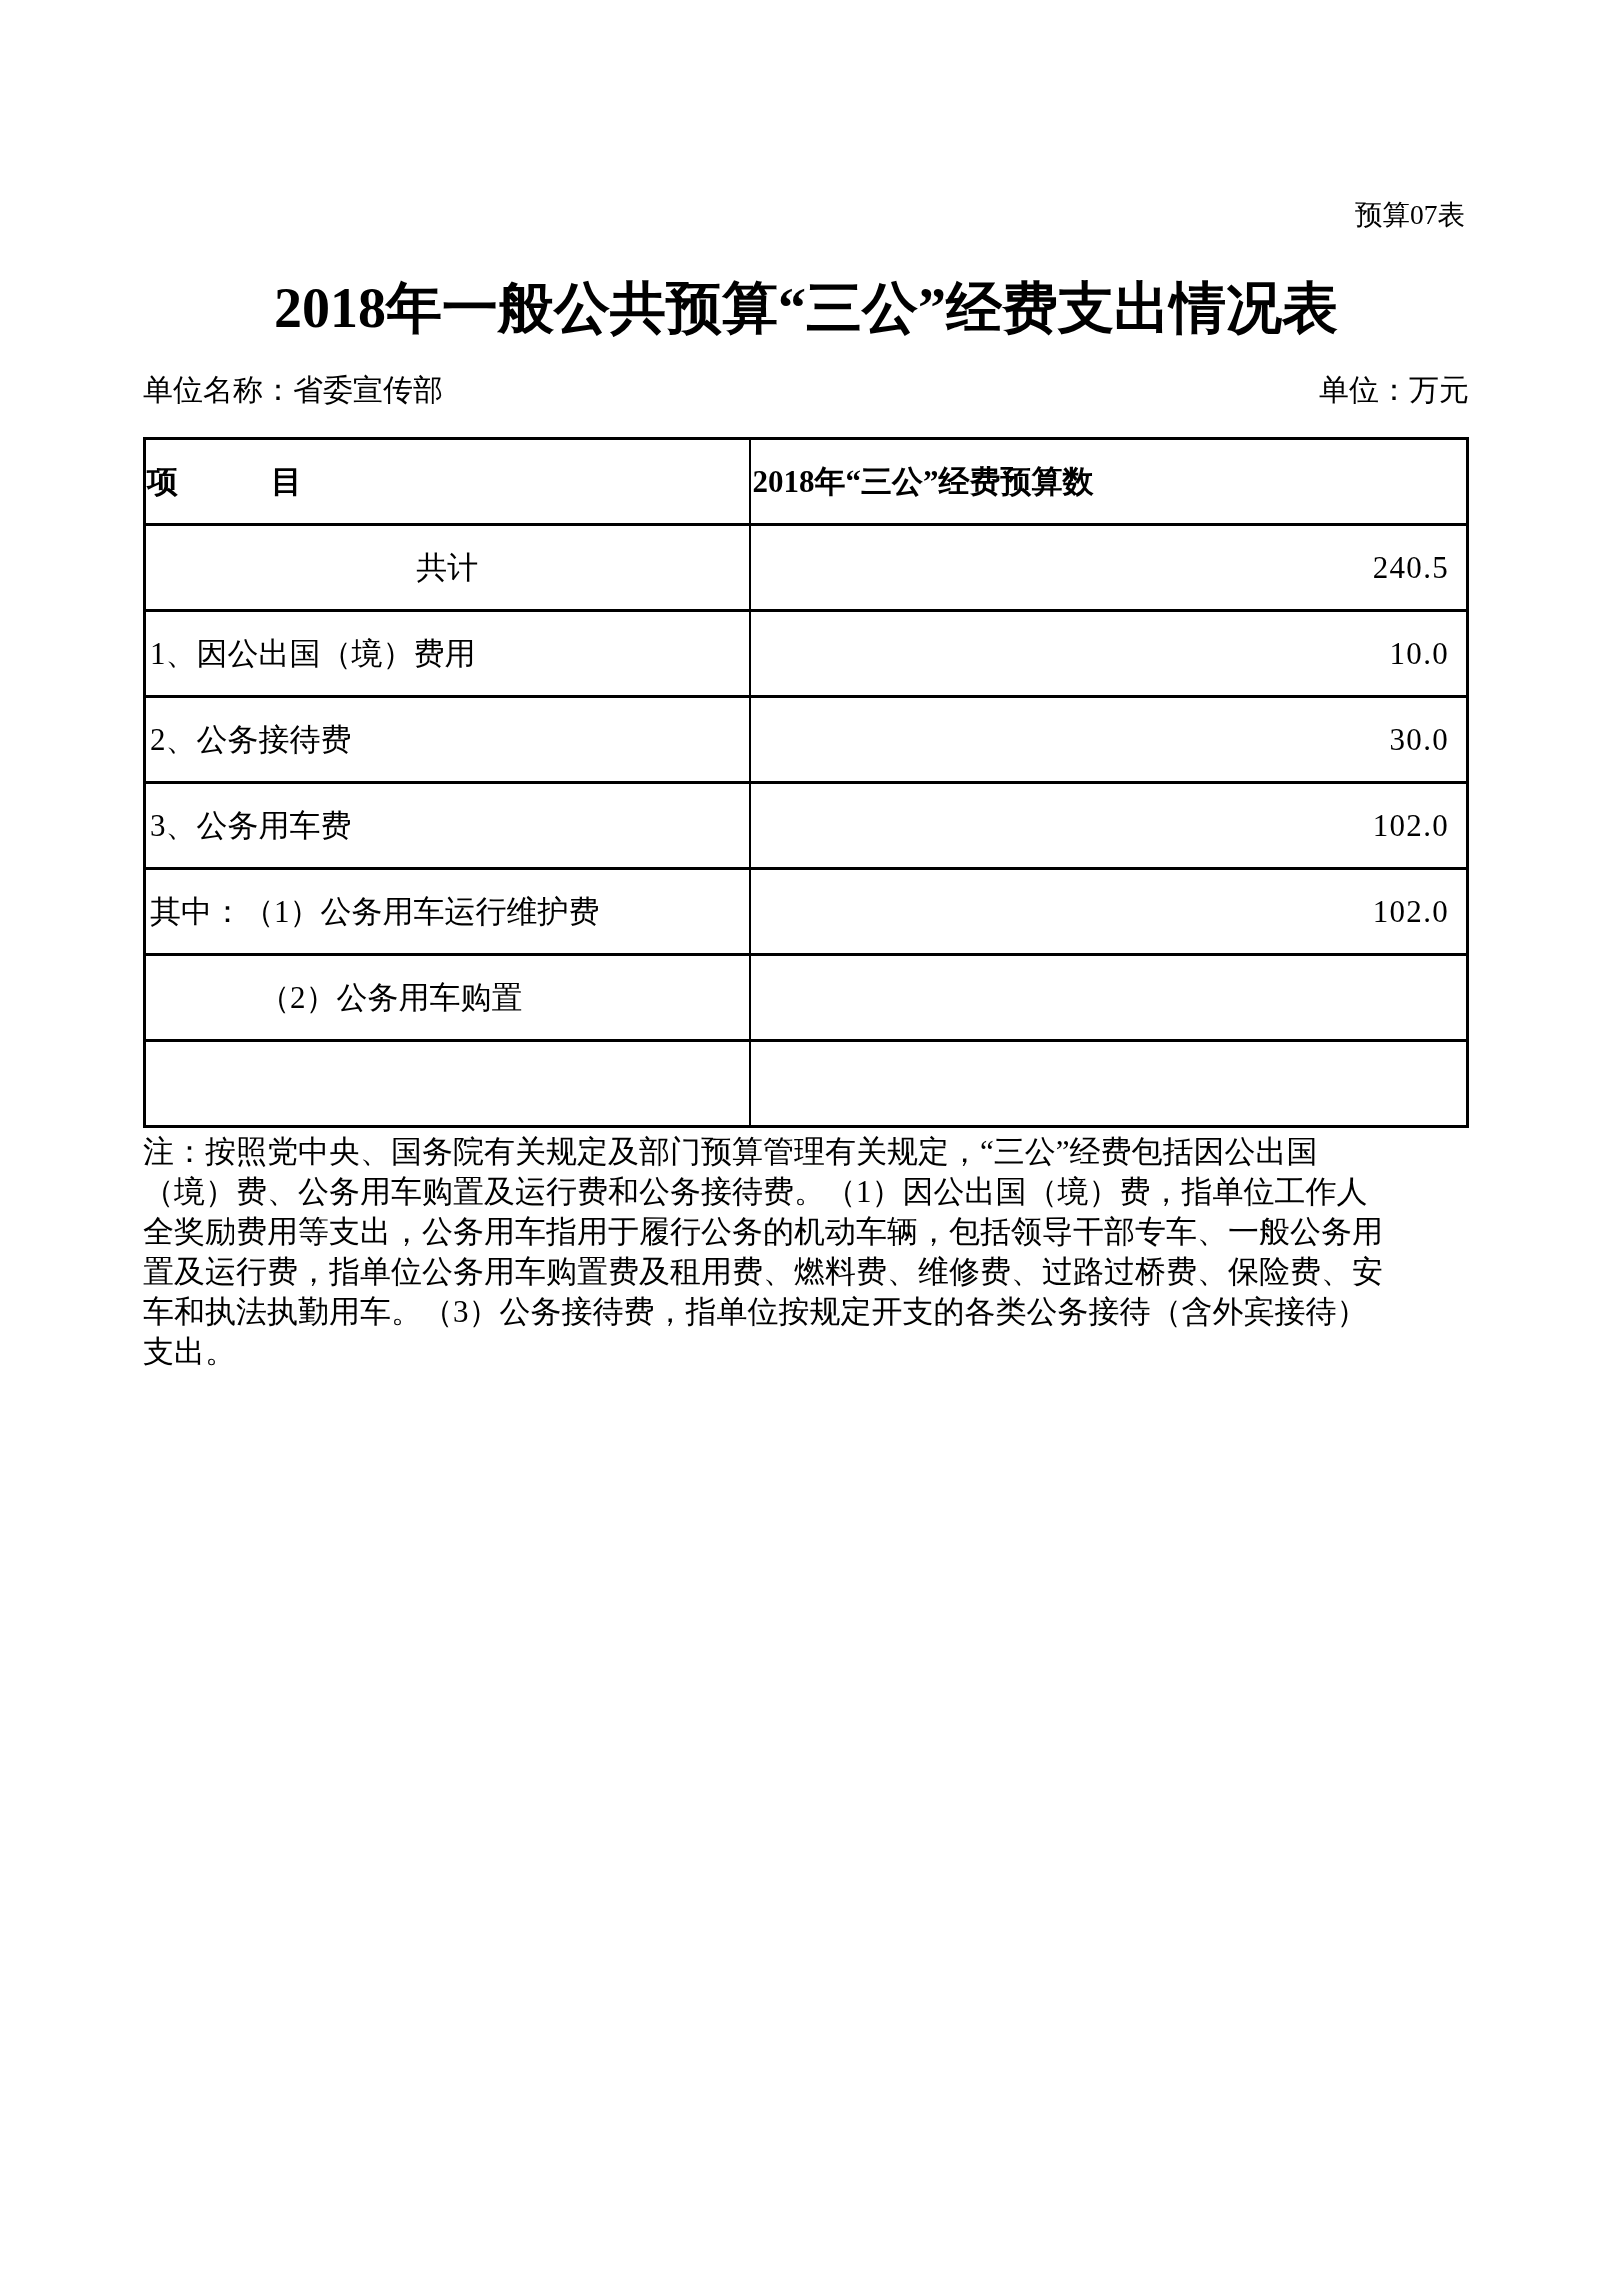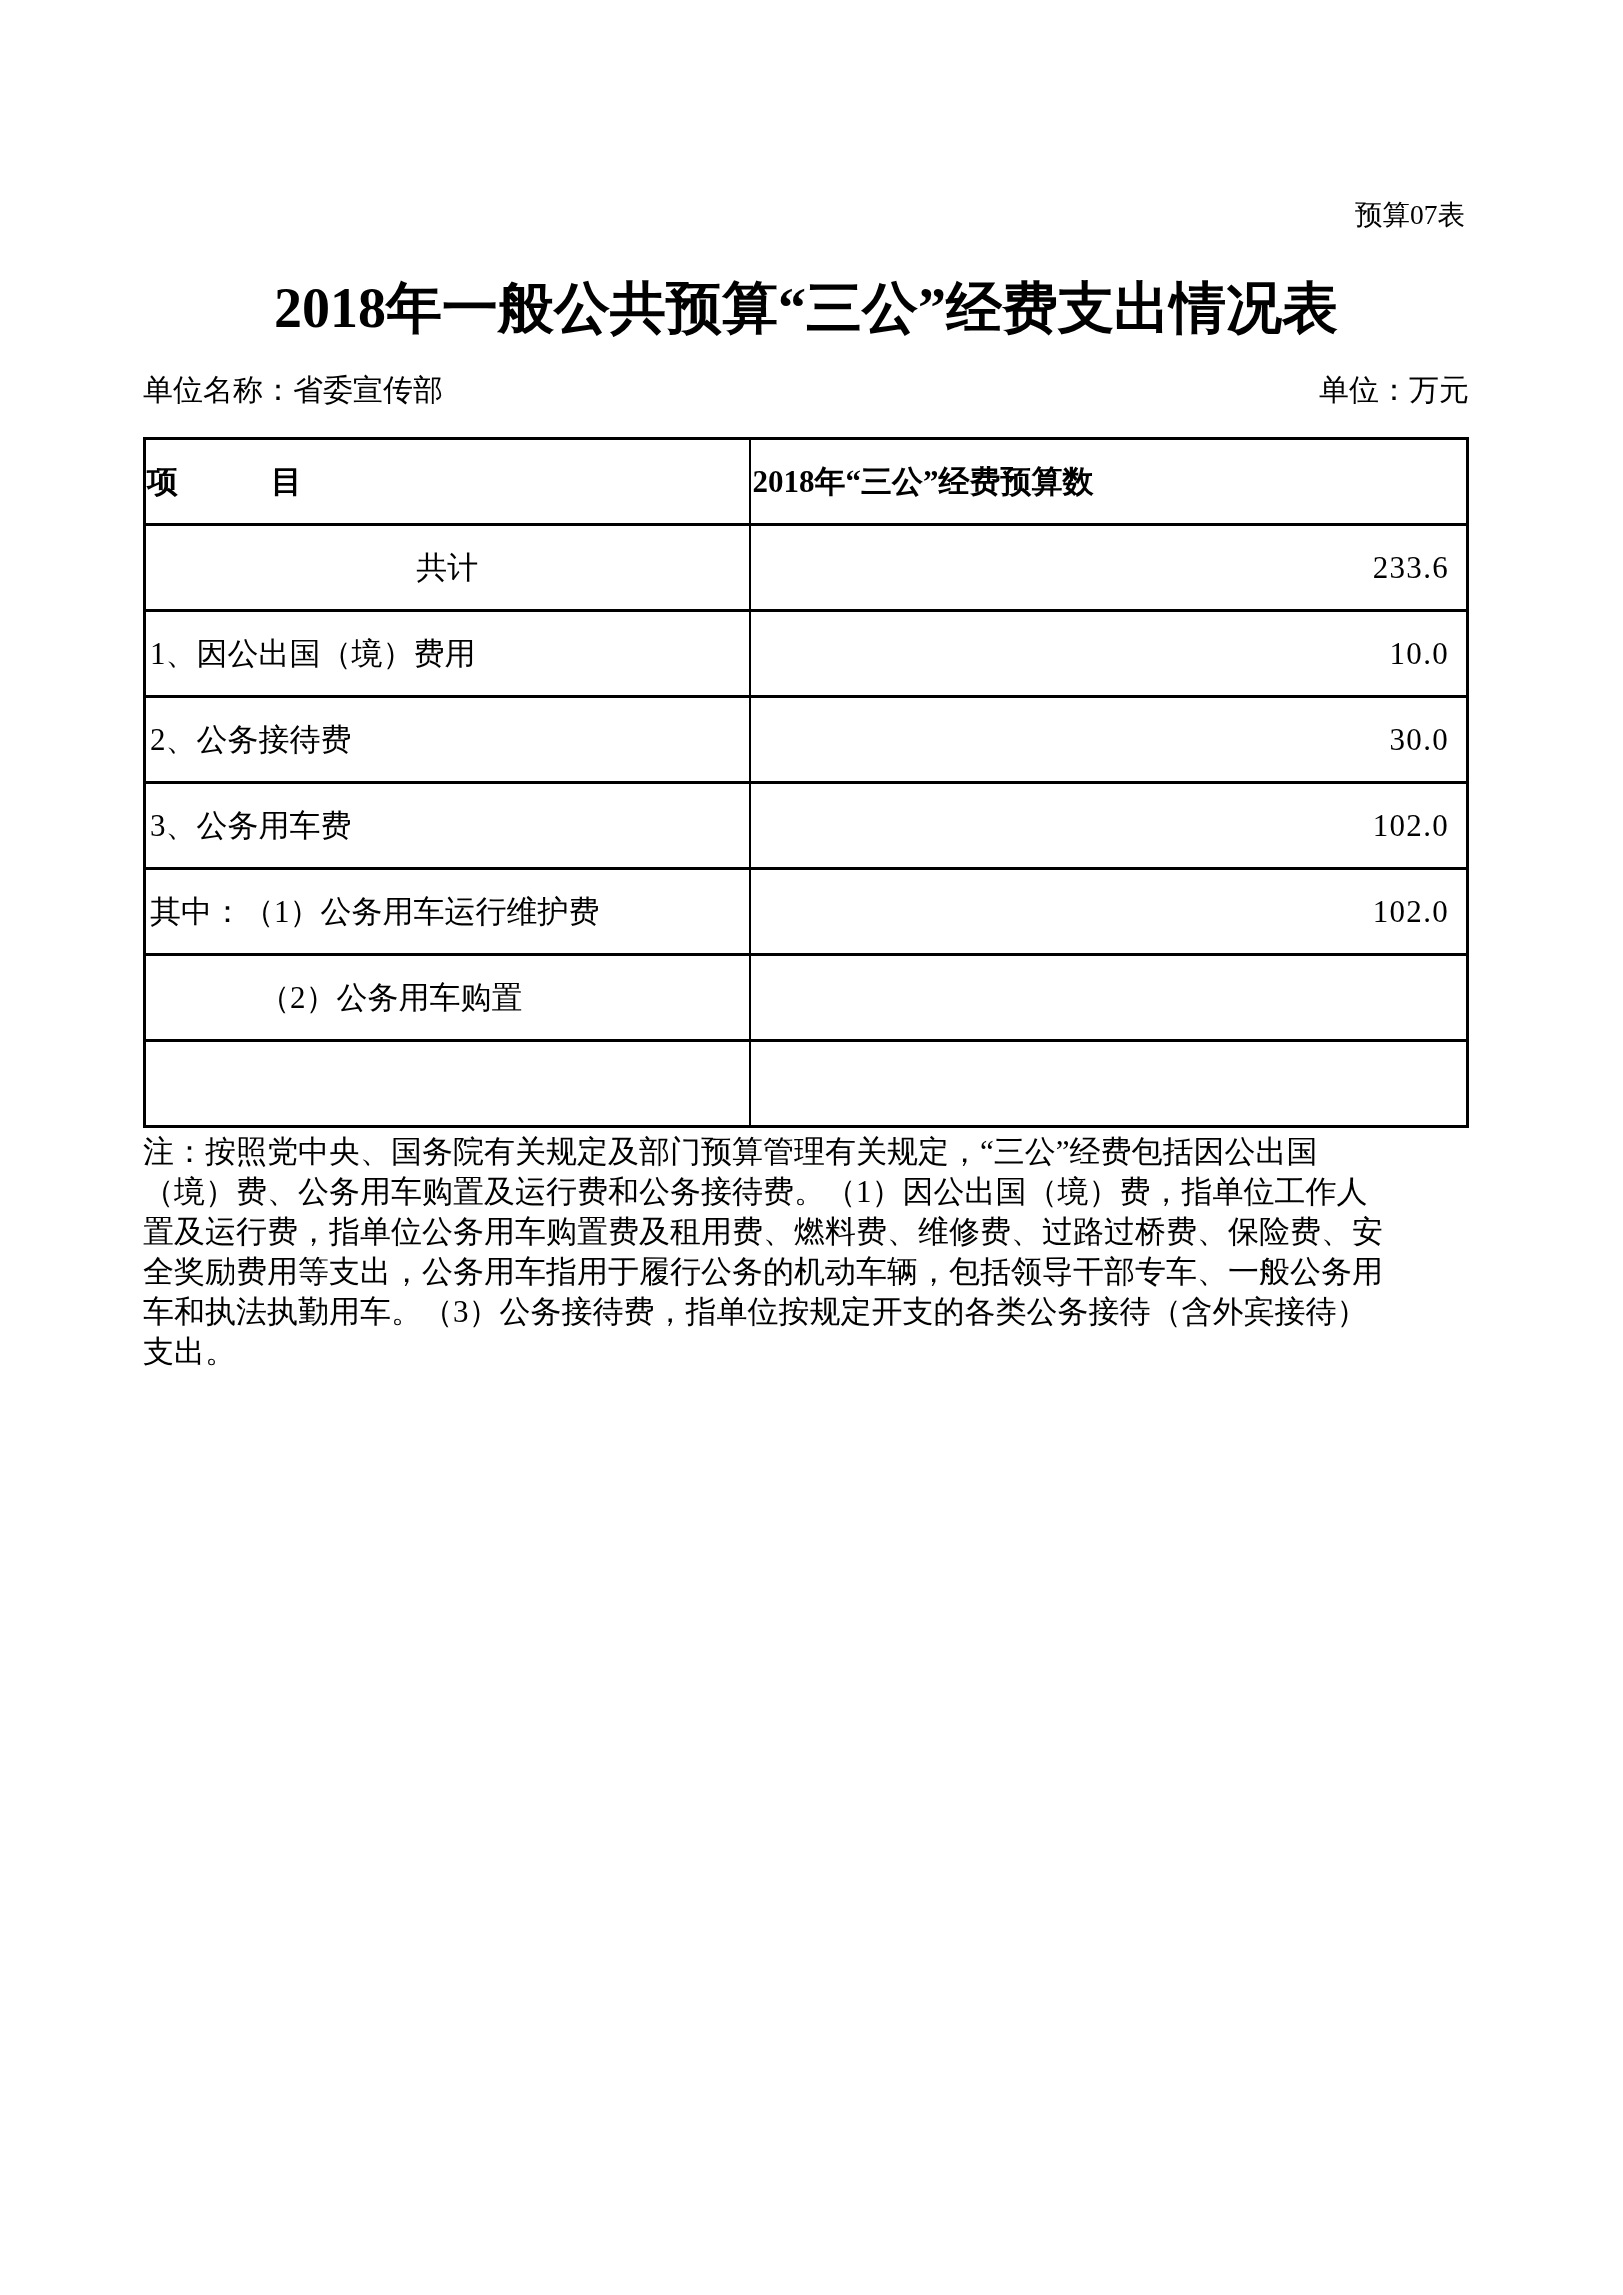--- a/index.html
+++ b/index.html
@@ -120,21 +120,21 @@
       </colgroup>
     <thead>
       <tr>
         <th>项　　　目</th>
         <th>2018年“三公”经费预算数</th>
       </tr>
     </thead>
     <tbody>
       <tr>
         <td class="item-cell center">共计</td>
-        <td class="value-cell">233.6</td>
+        <td class="value-cell">240.5</td>
       </tr>
       <tr>
         <td class="item-cell">1、因公出国（境）费用</td>
         <td class="value-cell">10.0</td>
       </tr>
       <tr>
         <td class="item-cell">2、公务接待费</td>
         <td class="value-cell">30.0</td>
       </tr>
       <tr>
@@ -152,20 +152,20 @@
       <tr>
         <td class="item-cell"></td>
         <td class="value-cell"></td>
       </tr>
     </tbody>
   </table>
 
   <div class="footnote">
     <div class="footnote-line">注：按照党中央、国务院有关规定及部门预算管理有关规定，“三公”经费包括因公出国</div>
     <div class="footnote-line">（境）费、公务用车购置及运行费和公务接待费。（1）因公出国（境）费，指单位工作人</div>
+    <div class="footnote-line">全奖励费用等支出，公务用车指用于履行公务的机动车辆，包括领导干部专车、一般公务用</div>
     <div class="footnote-line">置及运行费，指单位公务用车购置费及租用费、燃料费、维修费、过路过桥费、保险费、安</div>
-    <div class="footnote-line">全奖励费用等支出，公务用车指用于履行公务的机动车辆，包括领导干部专车、一般公务用</div>
     <div class="footnote-line">车和执法执勤用车。（3）公务接待费，指单位按规定开支的各类公务接待（含外宾接待）</div>
     <div class="footnote-line">支出。</div>
   </div>
 
 </div>
 
 
 </body></html>

